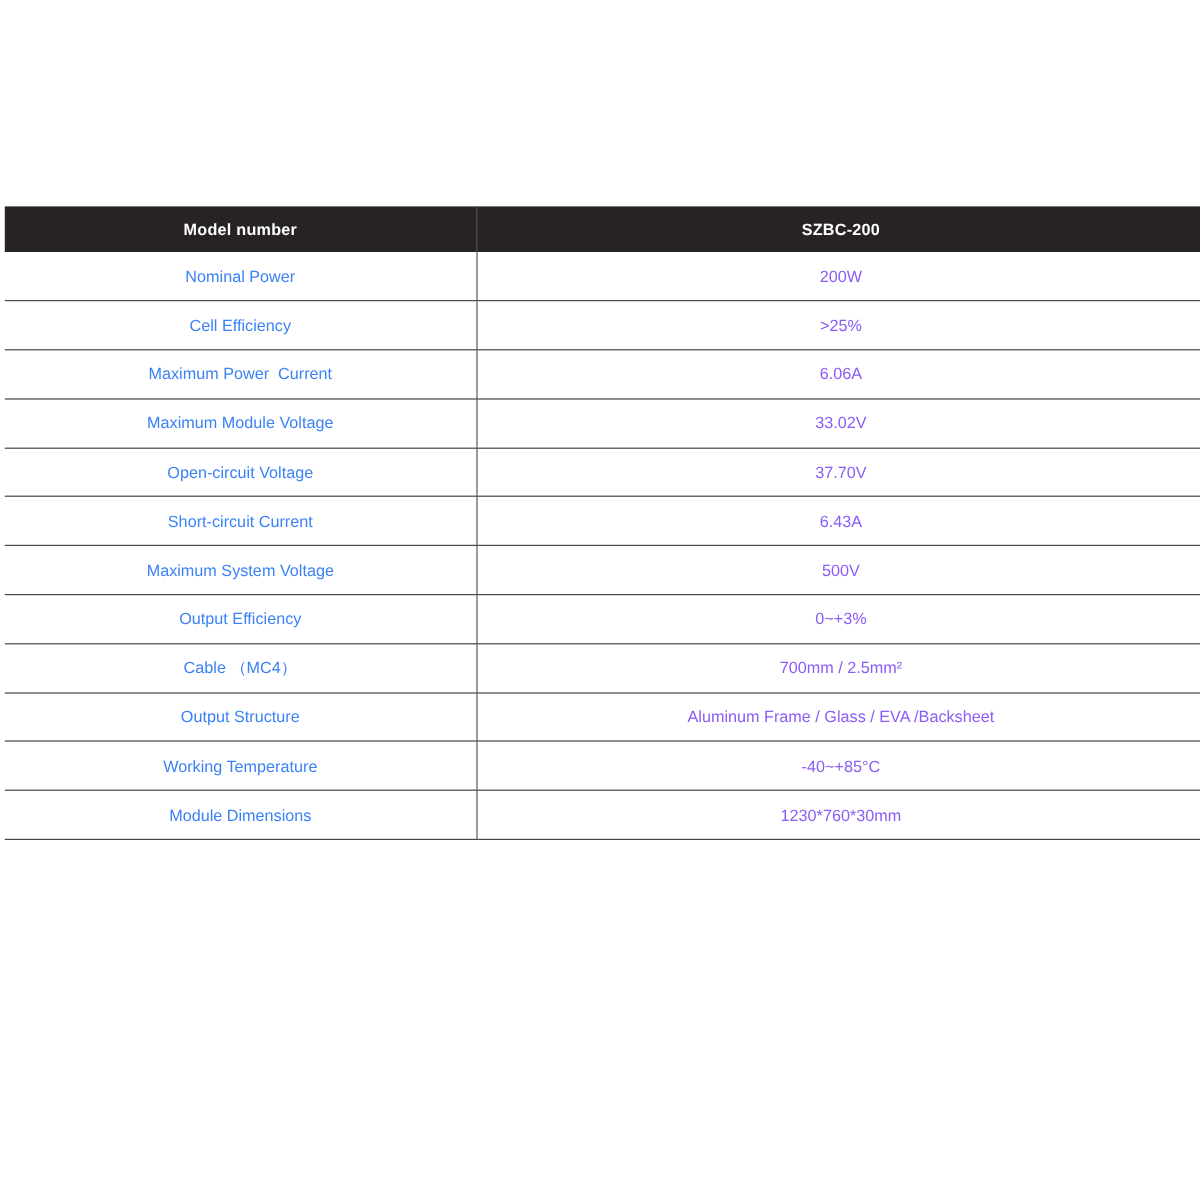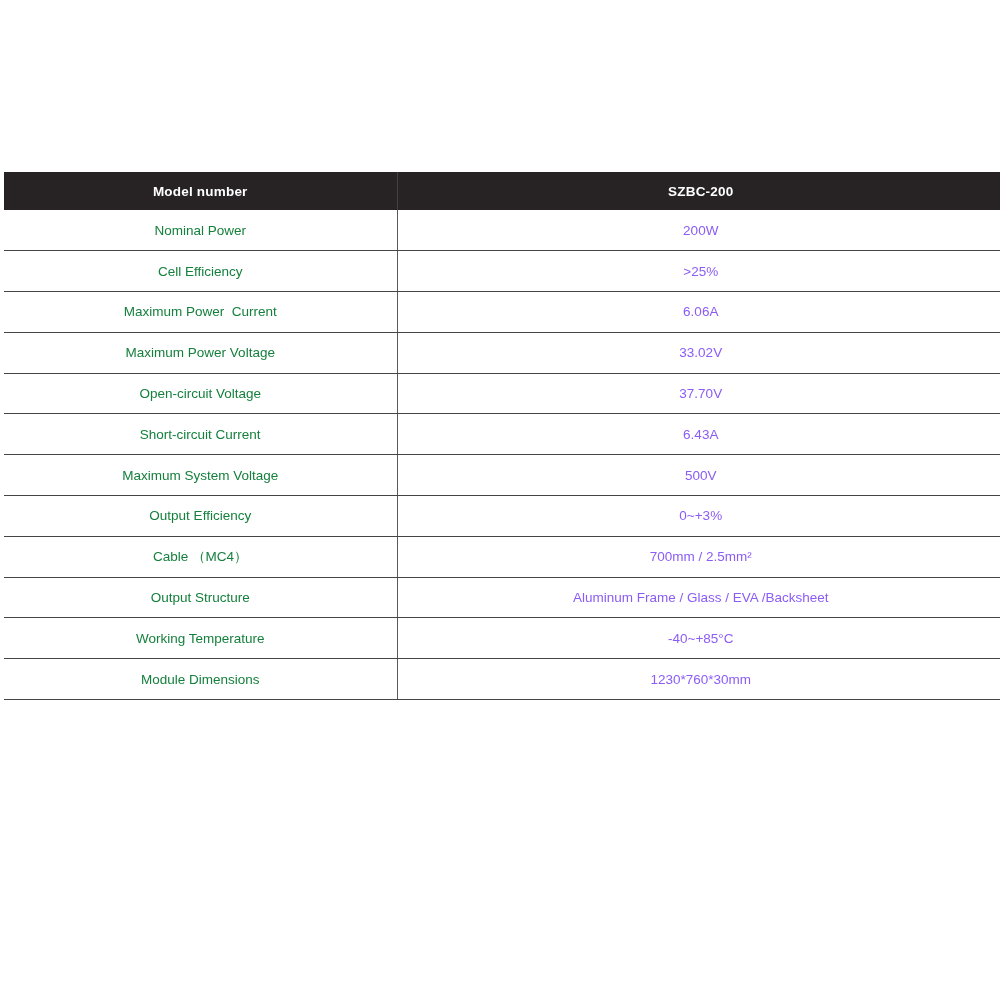--- a/index.html
+++ b/index.html
@@ -46,21 +46,21 @@
     color: #8b5cf6;
     font-size: 13.5px;
     font-weight: 400;
     text-align: center;
     vertical-align: middle;
     border-bottom: 1.5px solid #454545;
     white-space: pre-wrap;
   }
   tbody td.cell-label {
     border-right: 1px solid #5a5a5a;
-    color: #15803d;
+    color: #3b82f6;
   }
 </style>
 </head>
 <body>
 
 <div class="page">
   <table class="spec-table">
     <colgroup>
       <col class="col-label">
       <col class="col-value">
@@ -78,21 +78,21 @@
         </tr>
         <tr>
           <td class="cell-label">Cell Efficiency</td>
           <td class="cell-value">&gt;25%</td>
         </tr>
         <tr>
           <td class="cell-label">Maximum Power  Current</td>
           <td class="cell-value">6.06A</td>
         </tr>
         <tr>
-          <td class="cell-label">Maximum Power Voltage</td>
+          <td class="cell-label">Maximum Module Voltage</td>
           <td class="cell-value">33.02V</td>
         </tr>
         <tr>
           <td class="cell-label">Open-circuit Voltage</td>
           <td class="cell-value">37.70V</td>
         </tr>
         <tr>
           <td class="cell-label">Short-circuit Current</td>
           <td class="cell-value">6.43A</td>
         </tr>

